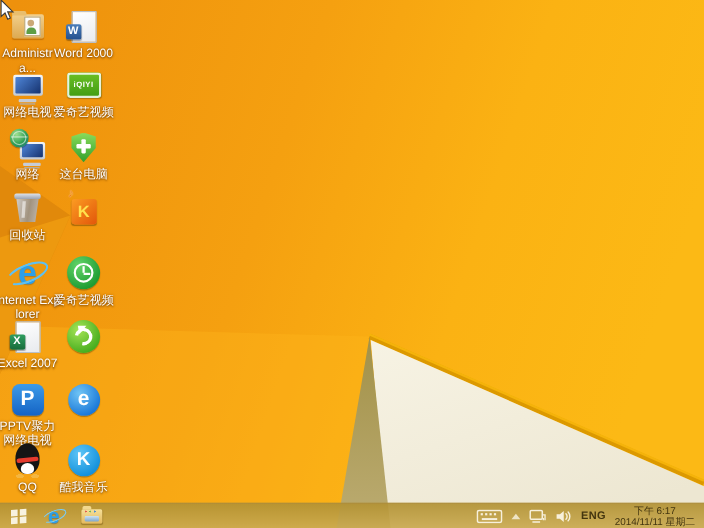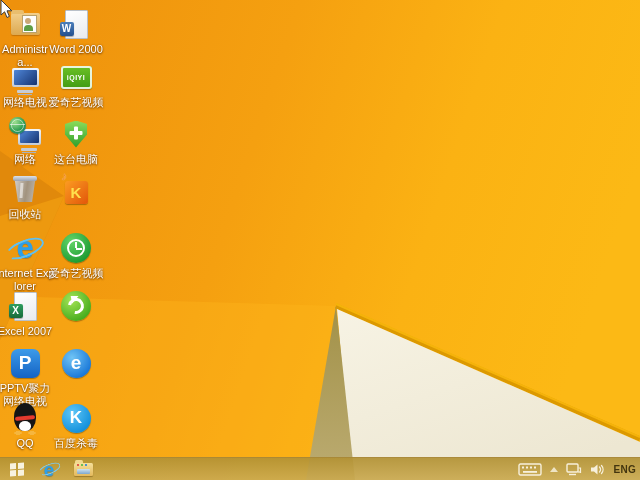--- a/index.html
+++ b/index.html
@@ -269,21 +269,21 @@
   </div>
   <div class="dicon col2" style="top:346px">
     <div class="art">
         <div class="i-2345">e</div>
       </div>
   </div>
   <div class="dicon col2" style="top:401px">
     <div class="art">
         <div class="i-kugou">K</div>
       </div>
-    <div class="dlabel">百度杀毒</div>
+    <div class="dlabel">酷我音乐</div>
   </div>
 
   <div class="taskbar">
     <div class="tbtn start">
       <div class="winlogo">
           <span></span>
           <span></span>
           <span></span>
           <span></span>
         </div>
@@ -321,20 +321,24 @@
           <path d="M12.5 5 h2 v3 M13 8 v2 M14.5 8 v2" fill="none" stroke="#F7F0DC" stroke-width="1.2"></path>
         </svg>
       </div>
       <div class="tbtn">
         <svg class="trayicon" width="15" height="13" viewBox="0 0 15 13">
           <polygon points="1,4.5 4,4.5 7.5,1.5 7.5,11.5 4,8.5 1,8.5" fill="#F7F0DC"></polygon>
           <path d="M9.5 4 a3.5 3.5 0 0 1 0 5 M11.5 2.5 a6 6 0 0 1 0 8" fill="none" stroke="#F7F0DC" stroke-width="1.3" stroke-linecap="round"></path>
         </svg>
       </div>
       <div class="tbtn lang">ENG</div>
+      <div class="clock">
+        <div>下午 6:17</div>
+        <div>2014/11/11 星期二</div>
+      </div>
     </div>
   </div>
 
   <svg class="cursor" width="14" height="20" viewBox="0 0 14 20">
     <polygon points="1,0 1,15 4.6,11.8 7,17.5 9.4,16.4 7,10.8 11.8,10.8" fill="#ffffff" stroke="#3a3a3a" stroke-width="1"></polygon>
   </svg>
 
 </div>
 
 </body></html>

